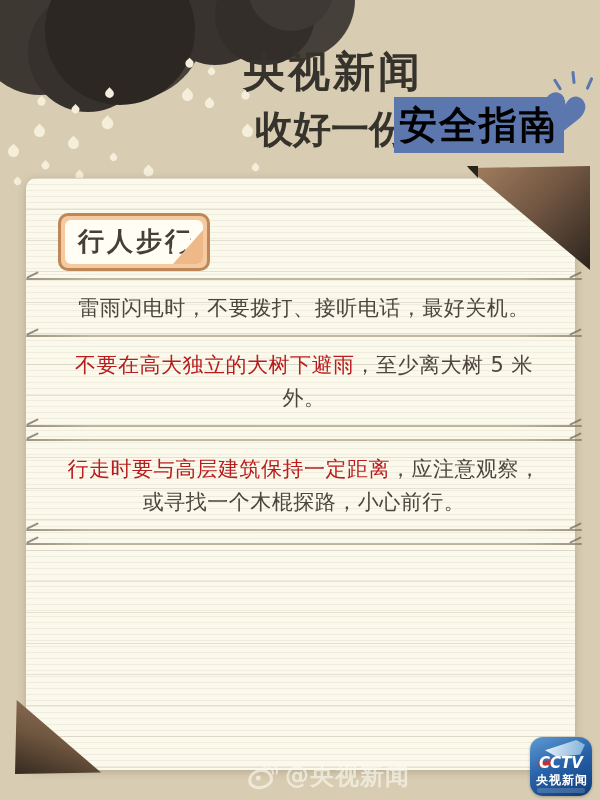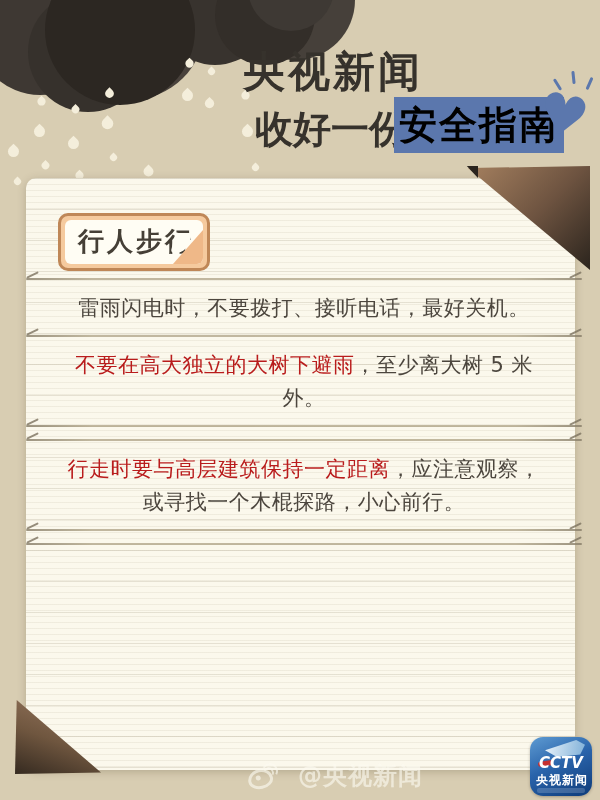--- a/index.html
+++ b/index.html
@@ -64,21 +64,21 @@
   .tip{font-size:21px;line-height:33px;letter-spacing:0.5px;color:#4c463e;margin-bottom:10px;text-align:center;}
   .tip .hl{color:#b91c1c;}
   .sep{position:relative;height:2px;margin:0 -34px 12px -34px;border-radius:2px;
     background:linear-gradient(90deg,#877d68,#b3a88c 12%,#b3a88c 88%,#877d68);opacity:0.8;}
   .sep::before{content:"";position:absolute;left:0px;top:-4px;width:13px;height:2px;background:#7d7360;
     transform:rotate(-26deg);border-radius:2px;}
   .sep::after{content:"";position:absolute;right:0px;top:-4px;width:13px;height:2px;background:#7d7360;
     transform:rotate(-26deg);border-radius:2px;}
 
   
-  .watermark{position:absolute;left:248px;top:760px;display:flex;align-items:center;gap:20px;z-index:6;
+  .watermark{position:absolute;left:248px;top:760px;display:flex;align-items:center;gap:7px;z-index:6;
     color:rgba(252,250,240,0.62);}
   .wm-text{font-size:24px;font-weight:700;letter-spacing:1px;}
   .weibo-icon{position:relative;width:30px;height:26px;}
   .weibo-icon .eye{position:absolute;left:0;bottom:0;width:19px;height:14px;
     border:3px solid rgba(252,250,240,0.62);border-radius:50% 50% 50% 50% / 55% 55% 45% 45%;
     transform:rotate(-12deg);}
   .weibo-icon .eye::after{content:"";position:absolute;left:5px;top:3px;width:5px;height:5px;
     border-radius:50%;background:rgba(252,250,240,0.62);}
   .weibo-icon .wave1,.weibo-icon .wave2{position:absolute;border:2.5px solid transparent;
     border-top-color:rgba(252,250,240,0.62);border-right-color:rgba(252,250,240,0.62);

